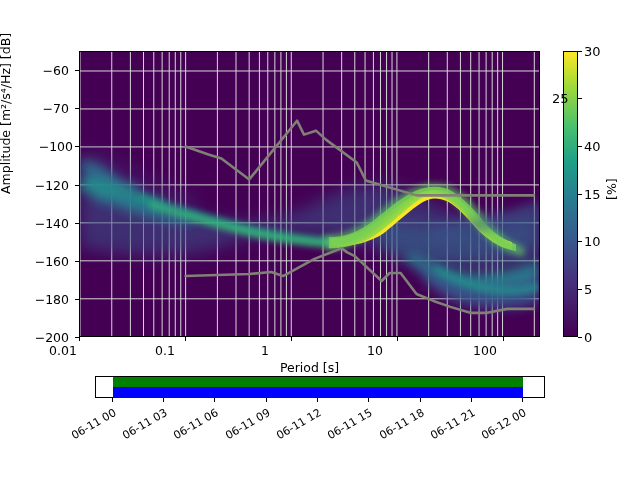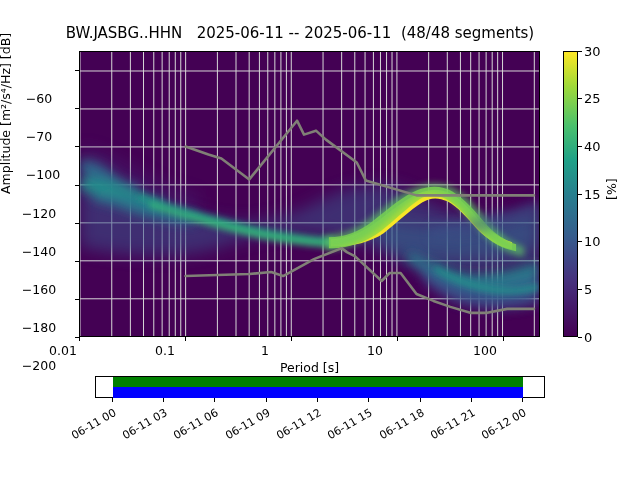--- a/index.html
+++ b/index.html
@@ -22,22 +22,22 @@
     background:#440154;box-sizing:border-box;border:1px solid #000;
     overflow:hidden;
   }
   #gridlayer,#datalayer,#modellayer{position:absolute;inset:0;}
   #gridlayer line{stroke:#d9d9d9;stroke-width:1;}
   #modellayer path{fill:none;stroke:#808076;stroke-width:2.6;
     stroke-linejoin:round;stroke-linecap:round;}
 
   
   .tick{position:absolute;background:#000;}
-  .ylab{position:absolute;font-size:12.5px;color:#000;text-align:center;
-        width:60px;transform:translateY(-50%);margin-top:28px;}
+  .ylab{position:absolute;font-size:12.5px;color:#000;text-align:right;
+        width:60px;transform:translateY(-50%);}
   .xlab{position:absolute;font-size:12.5px;color:#000;text-align:left;
         width:60px;transform:translateX(-50%);}
   #ylabel{
     position:absolute;left:-2px;top:194px;font-size:12.5px;color:#000;
     transform:rotate(-90deg);transform-origin:left top;white-space:nowrap;
   }
   #xlabel{position:absolute;left:79px;top:360px;width:461px;
           text-align:center;font-size:12.5px;color:#000;}
 
   
@@ -69,21 +69,20 @@
     position:absolute;font-size:11px;color:#000;white-space:nowrap;
     transform-origin:right top;transform:rotate(-30deg);
     text-align:right;
   }
 </style>
 </head>
 <body>
 
 <div class="fig">
 
-  <div id="title">BW.JASBG..HHN   2025-06-11 -- 2025-06-11  (48/48 segments)</div>
 
   <div id="axes">
 
     <svg id="gridlayer" viewBox="0 0 461 286" preserveAspectRatio="none">
 
       <g>
         <line x1="0.0" y1="0" x2="0.0" y2="286"></line>
         <line x1="31.9" y1="0" x2="31.9" y2="286"></line>
         <line x1="50.6" y1="0" x2="50.6" y2="286"></line>
         <line x1="63.8" y1="0" x2="63.8" y2="286"></line>
@@ -283,21 +282,21 @@
     <div class="tick" style="left:578px;top:194px;width:4px;height:1px;"></div>
     <div class="tick" style="left:578px;top:146px;width:4px;height:1px;"></div>
     <div class="tick" style="left:578px;top:98px;width:4px;height:1px;"></div>
     <div class="tick" style="left:578px;top:51px;width:4px;height:1px;"></div>
 
     <div class="cblab" style="left:584px;top:337px;">0</div>
     <div class="cblab" style="left:584px;top:289px;">5</div>
     <div class="cblab" style="left:584px;top:241px;">10</div>
     <div class="cblab" style="left:584px;top:194px;">15</div>
     <div class="cblab" style="left:584px;top:146px;">40</div>
-    <div class="cblab" style="left:584px;top:98px;">25</div>
+    <div class="cblab" style="left:552px;top:98px;">25</div>
     <div class="cblab" style="left:584px;top:51px;">30</div>
 
     <div id="cbtitle">[%]</div>
   </div>
 
   <div>
     <div id="tlbox">
       <div id="tlgreen"></div>
       <div id="tlblue"></div>
     </div>

